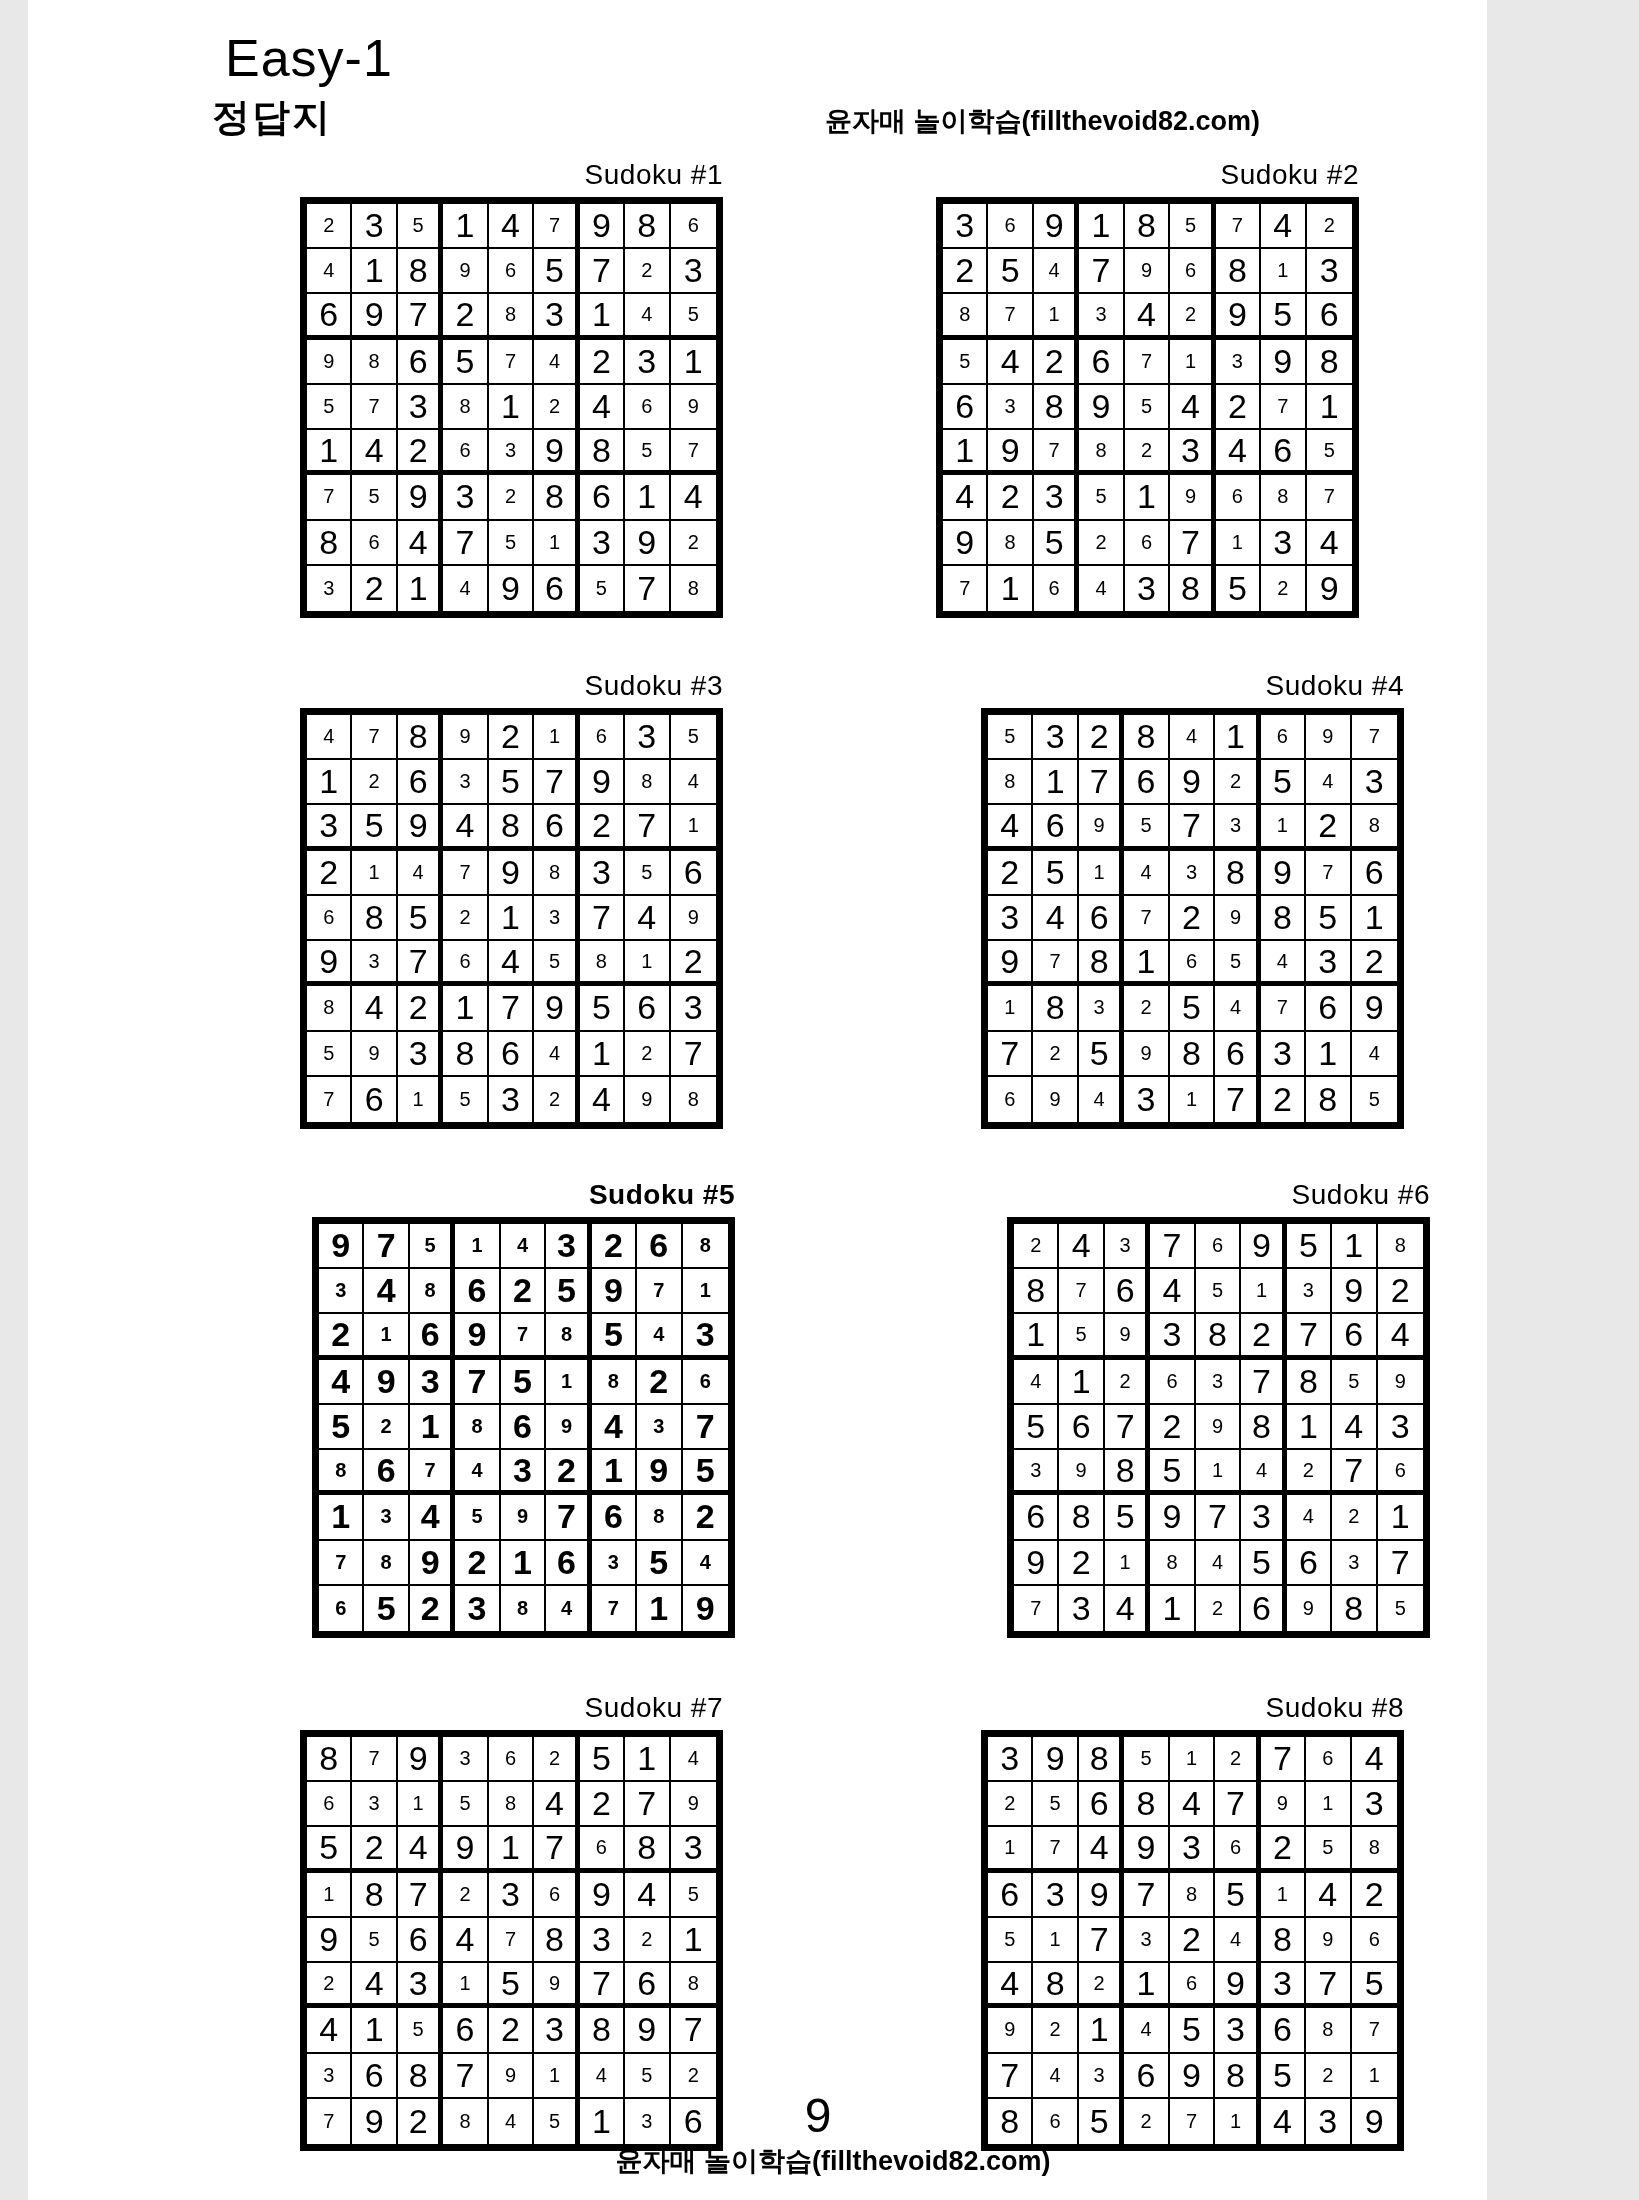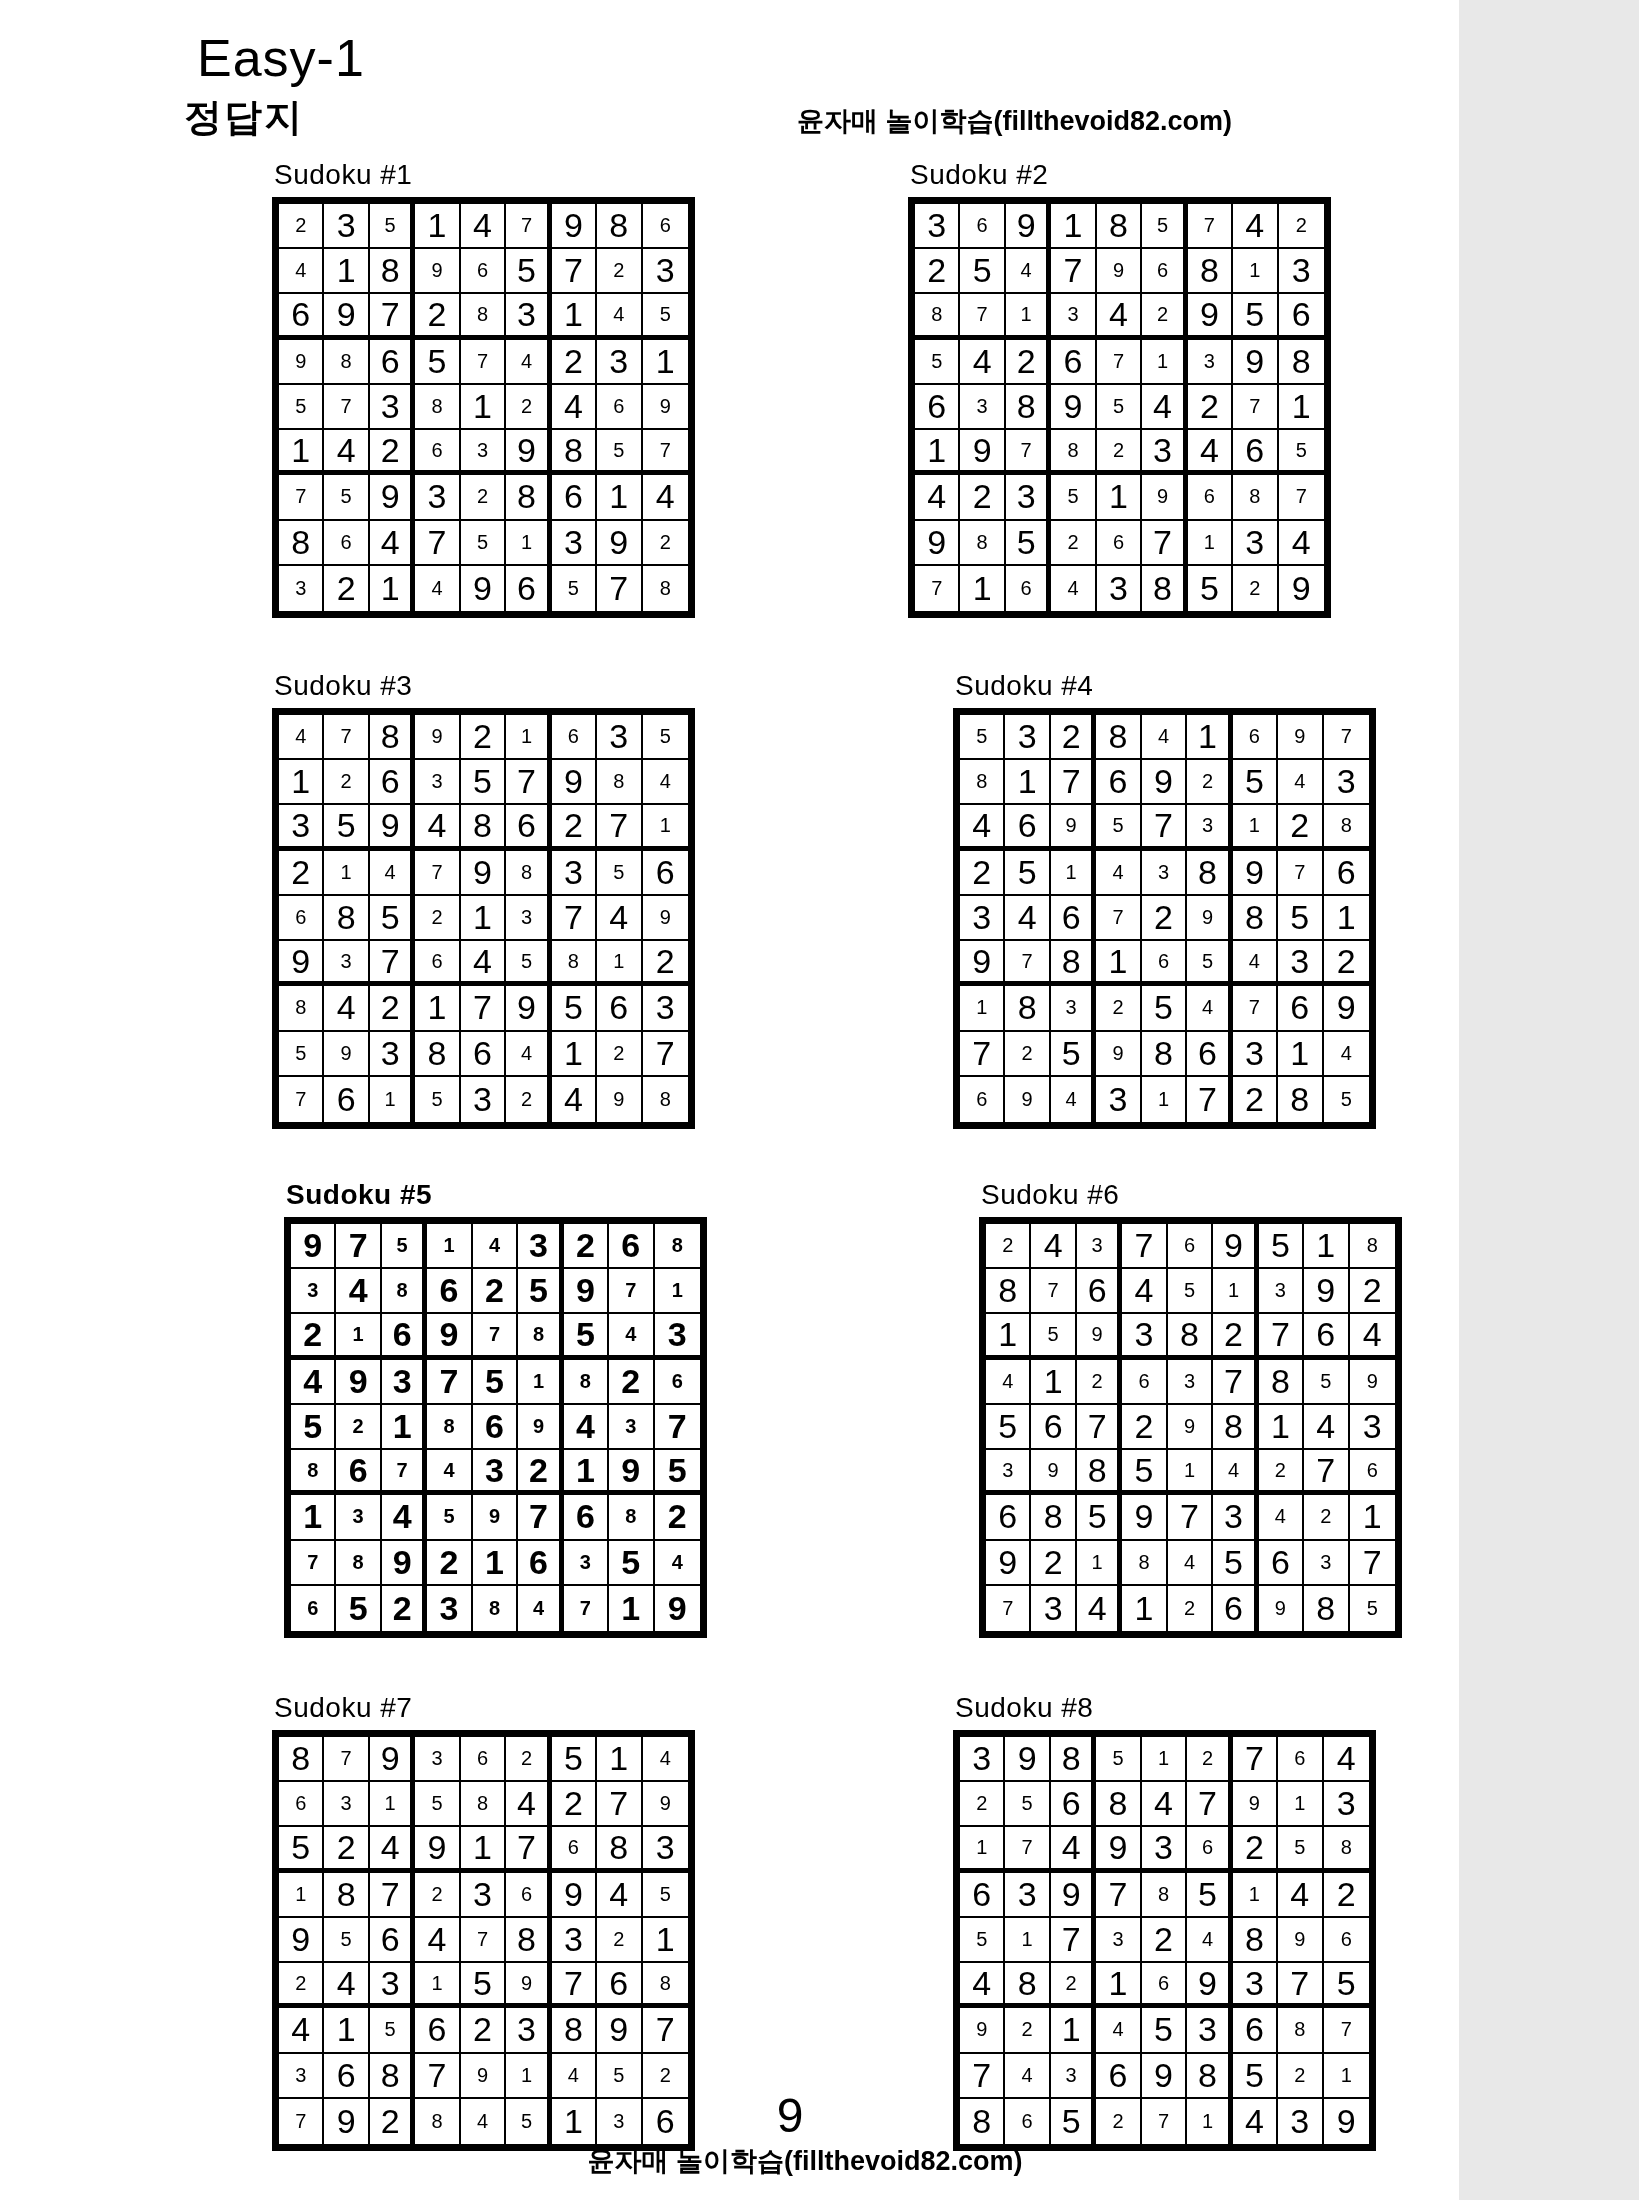--- a/index.html
+++ b/index.html
@@ -3,20 +3,21 @@
 <meta charset="utf-8">
 <style>
   html,body{margin:0;padding:0;background:#e8e8e8;}
   .page{
     position:relative;
     width:1459px;height:2200px;
     background:#ffffff;
     font-family:"Liberation Sans", sans-serif;
     color:#000;
     overflow:hidden;
+    margin-left:28px;
   }
   .title{
     position:absolute;left:197px;top:28px;
     font-size:52px;line-height:60px;font-weight:500;
     letter-spacing:1px;
   }
   .subtitle{
     position:absolute;left:184px;top:94px;
     font-size:38px;line-height:46px;font-weight:bold;
     letter-spacing:2px;
@@ -24,20 +25,21 @@
   .site-top{
     position:absolute;right:227px;top:104px;
     font-size:27px;line-height:34px;font-weight:bold;
     white-space:nowrap;
   }
   .sudoku-block{position:absolute;width:423px;}
   .grid-label{
     font-size:28px;line-height:30px;
     margin:0 0 7px 2px;
     letter-spacing:0.5px;
+    text-align:right;
   }
   .board{
     width:423px;height:421px;
     border:7px solid #000;
     box-sizing:border-box;
     display:grid;
     grid-template-columns:repeat(9,1fr);
     grid-template-rows:repeat(9,1fr);
     background:#fff;
   }

